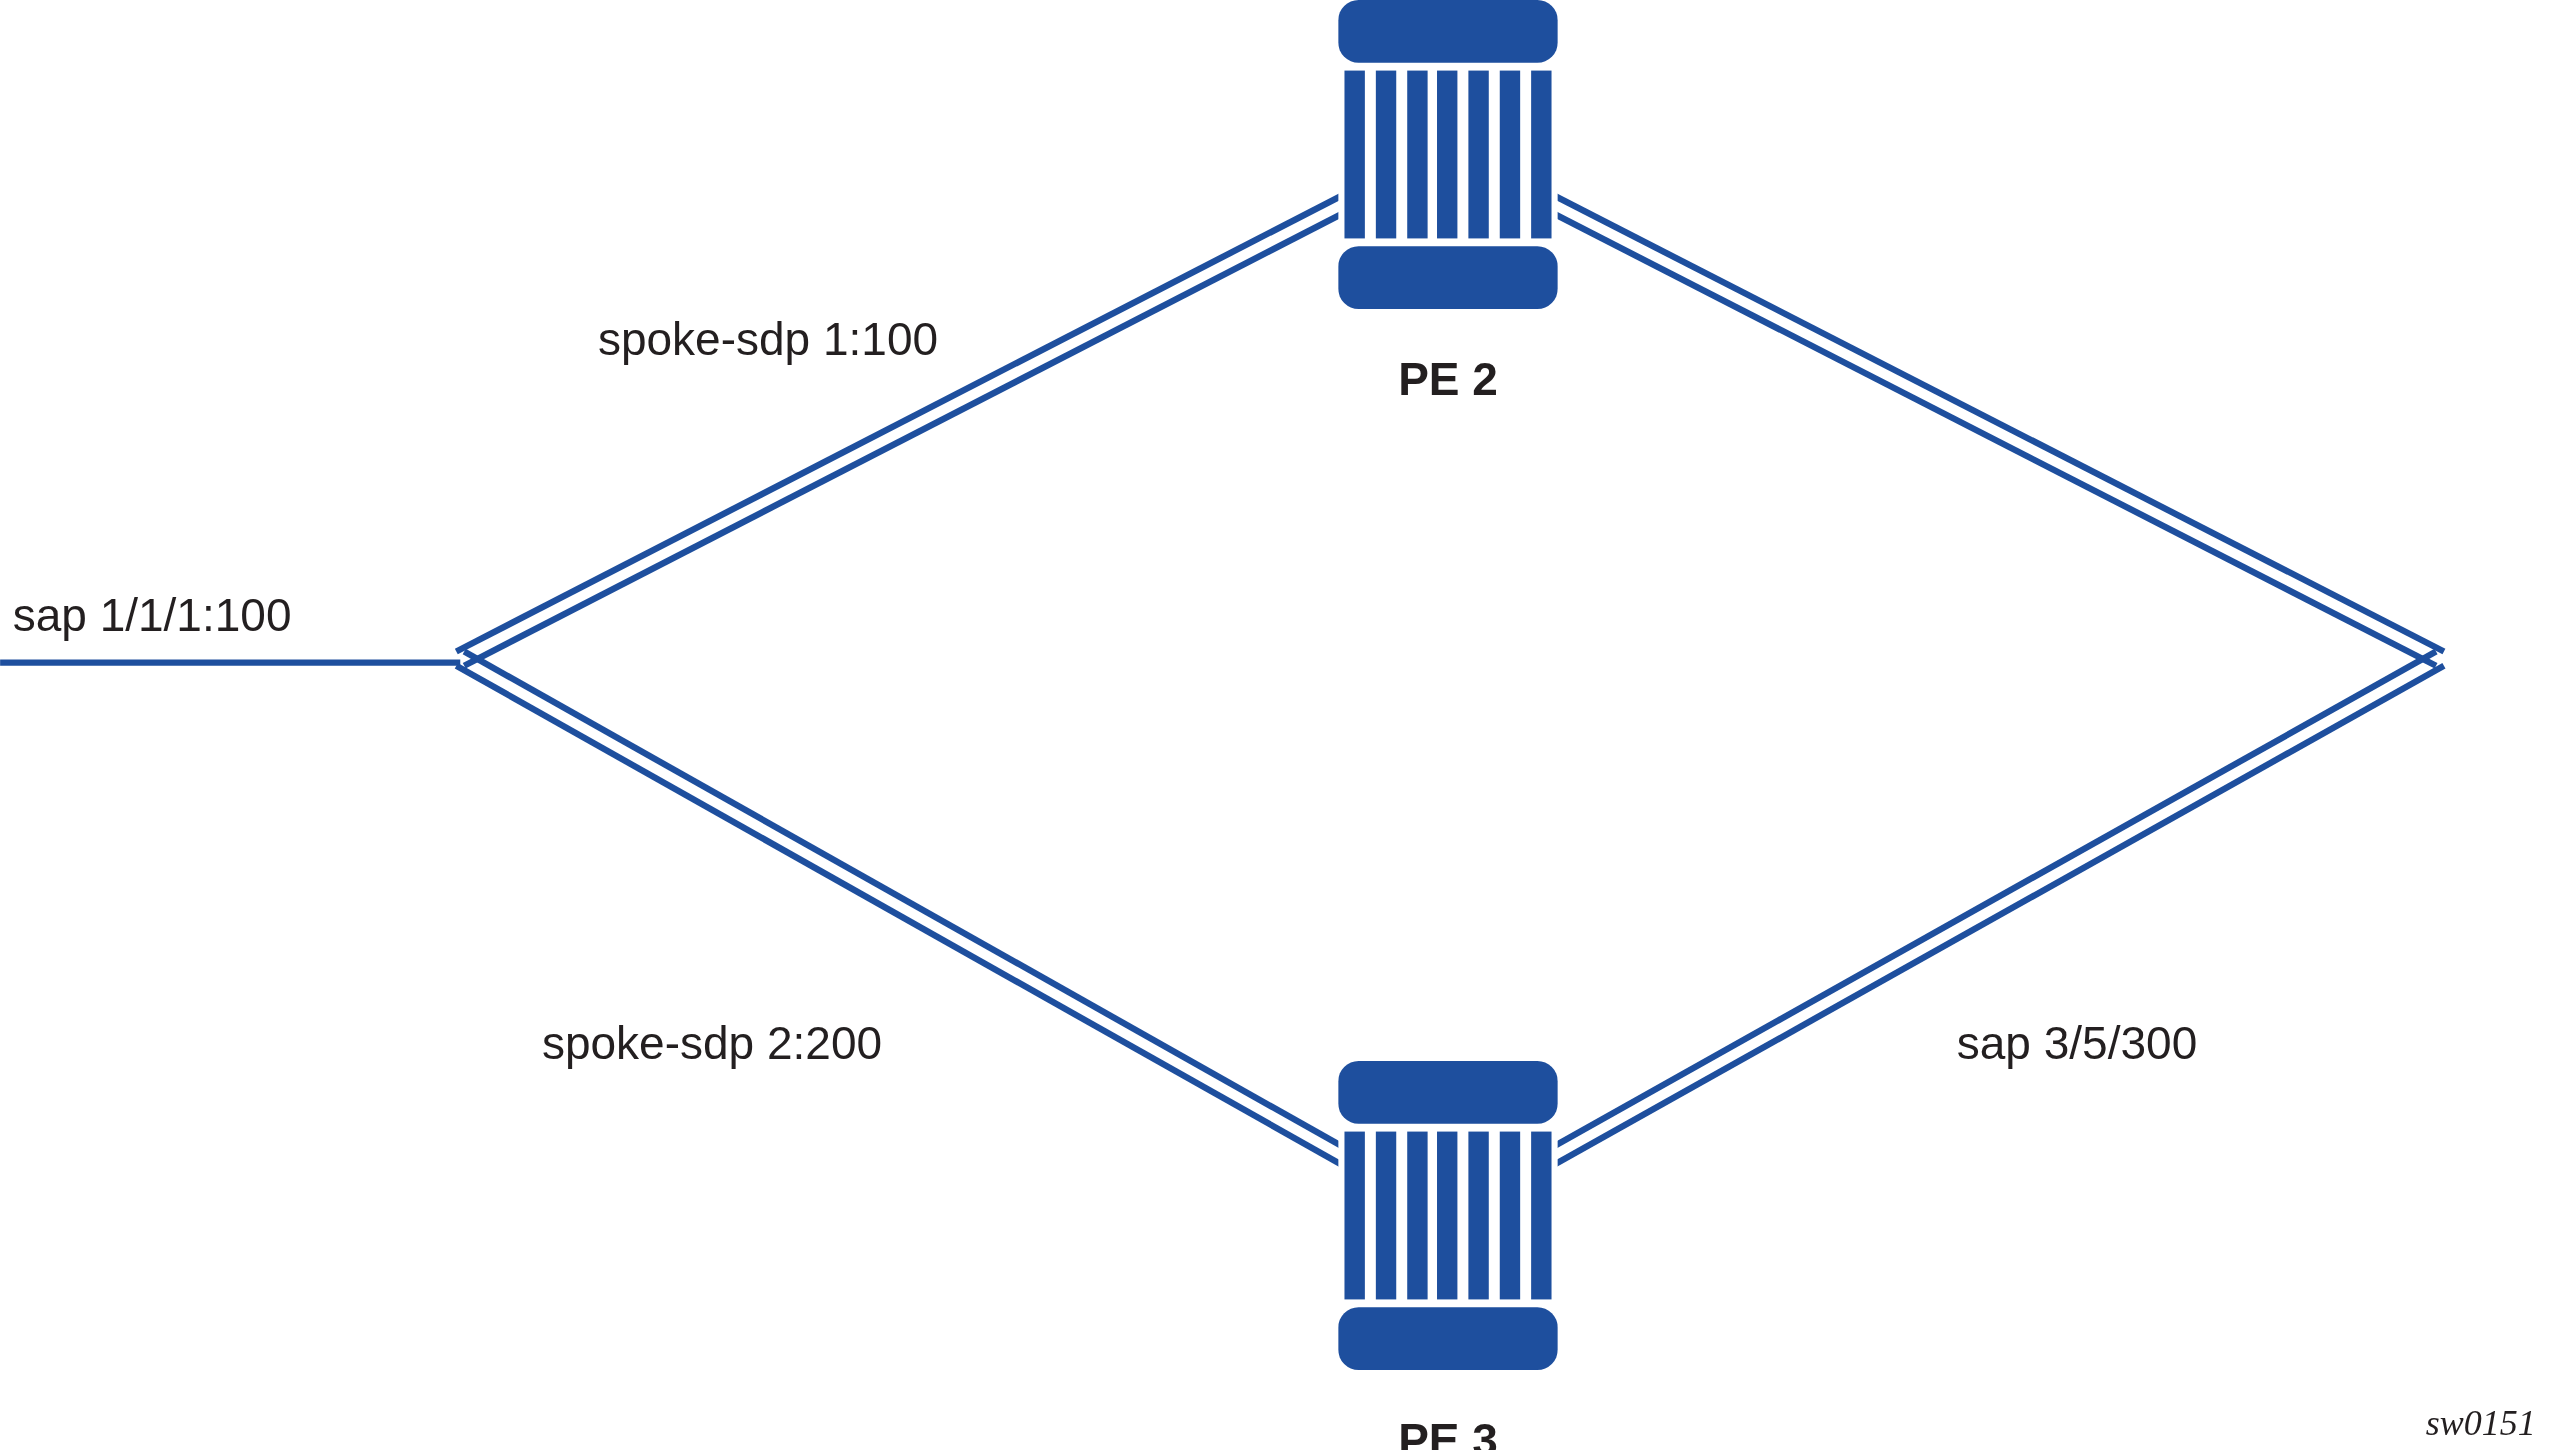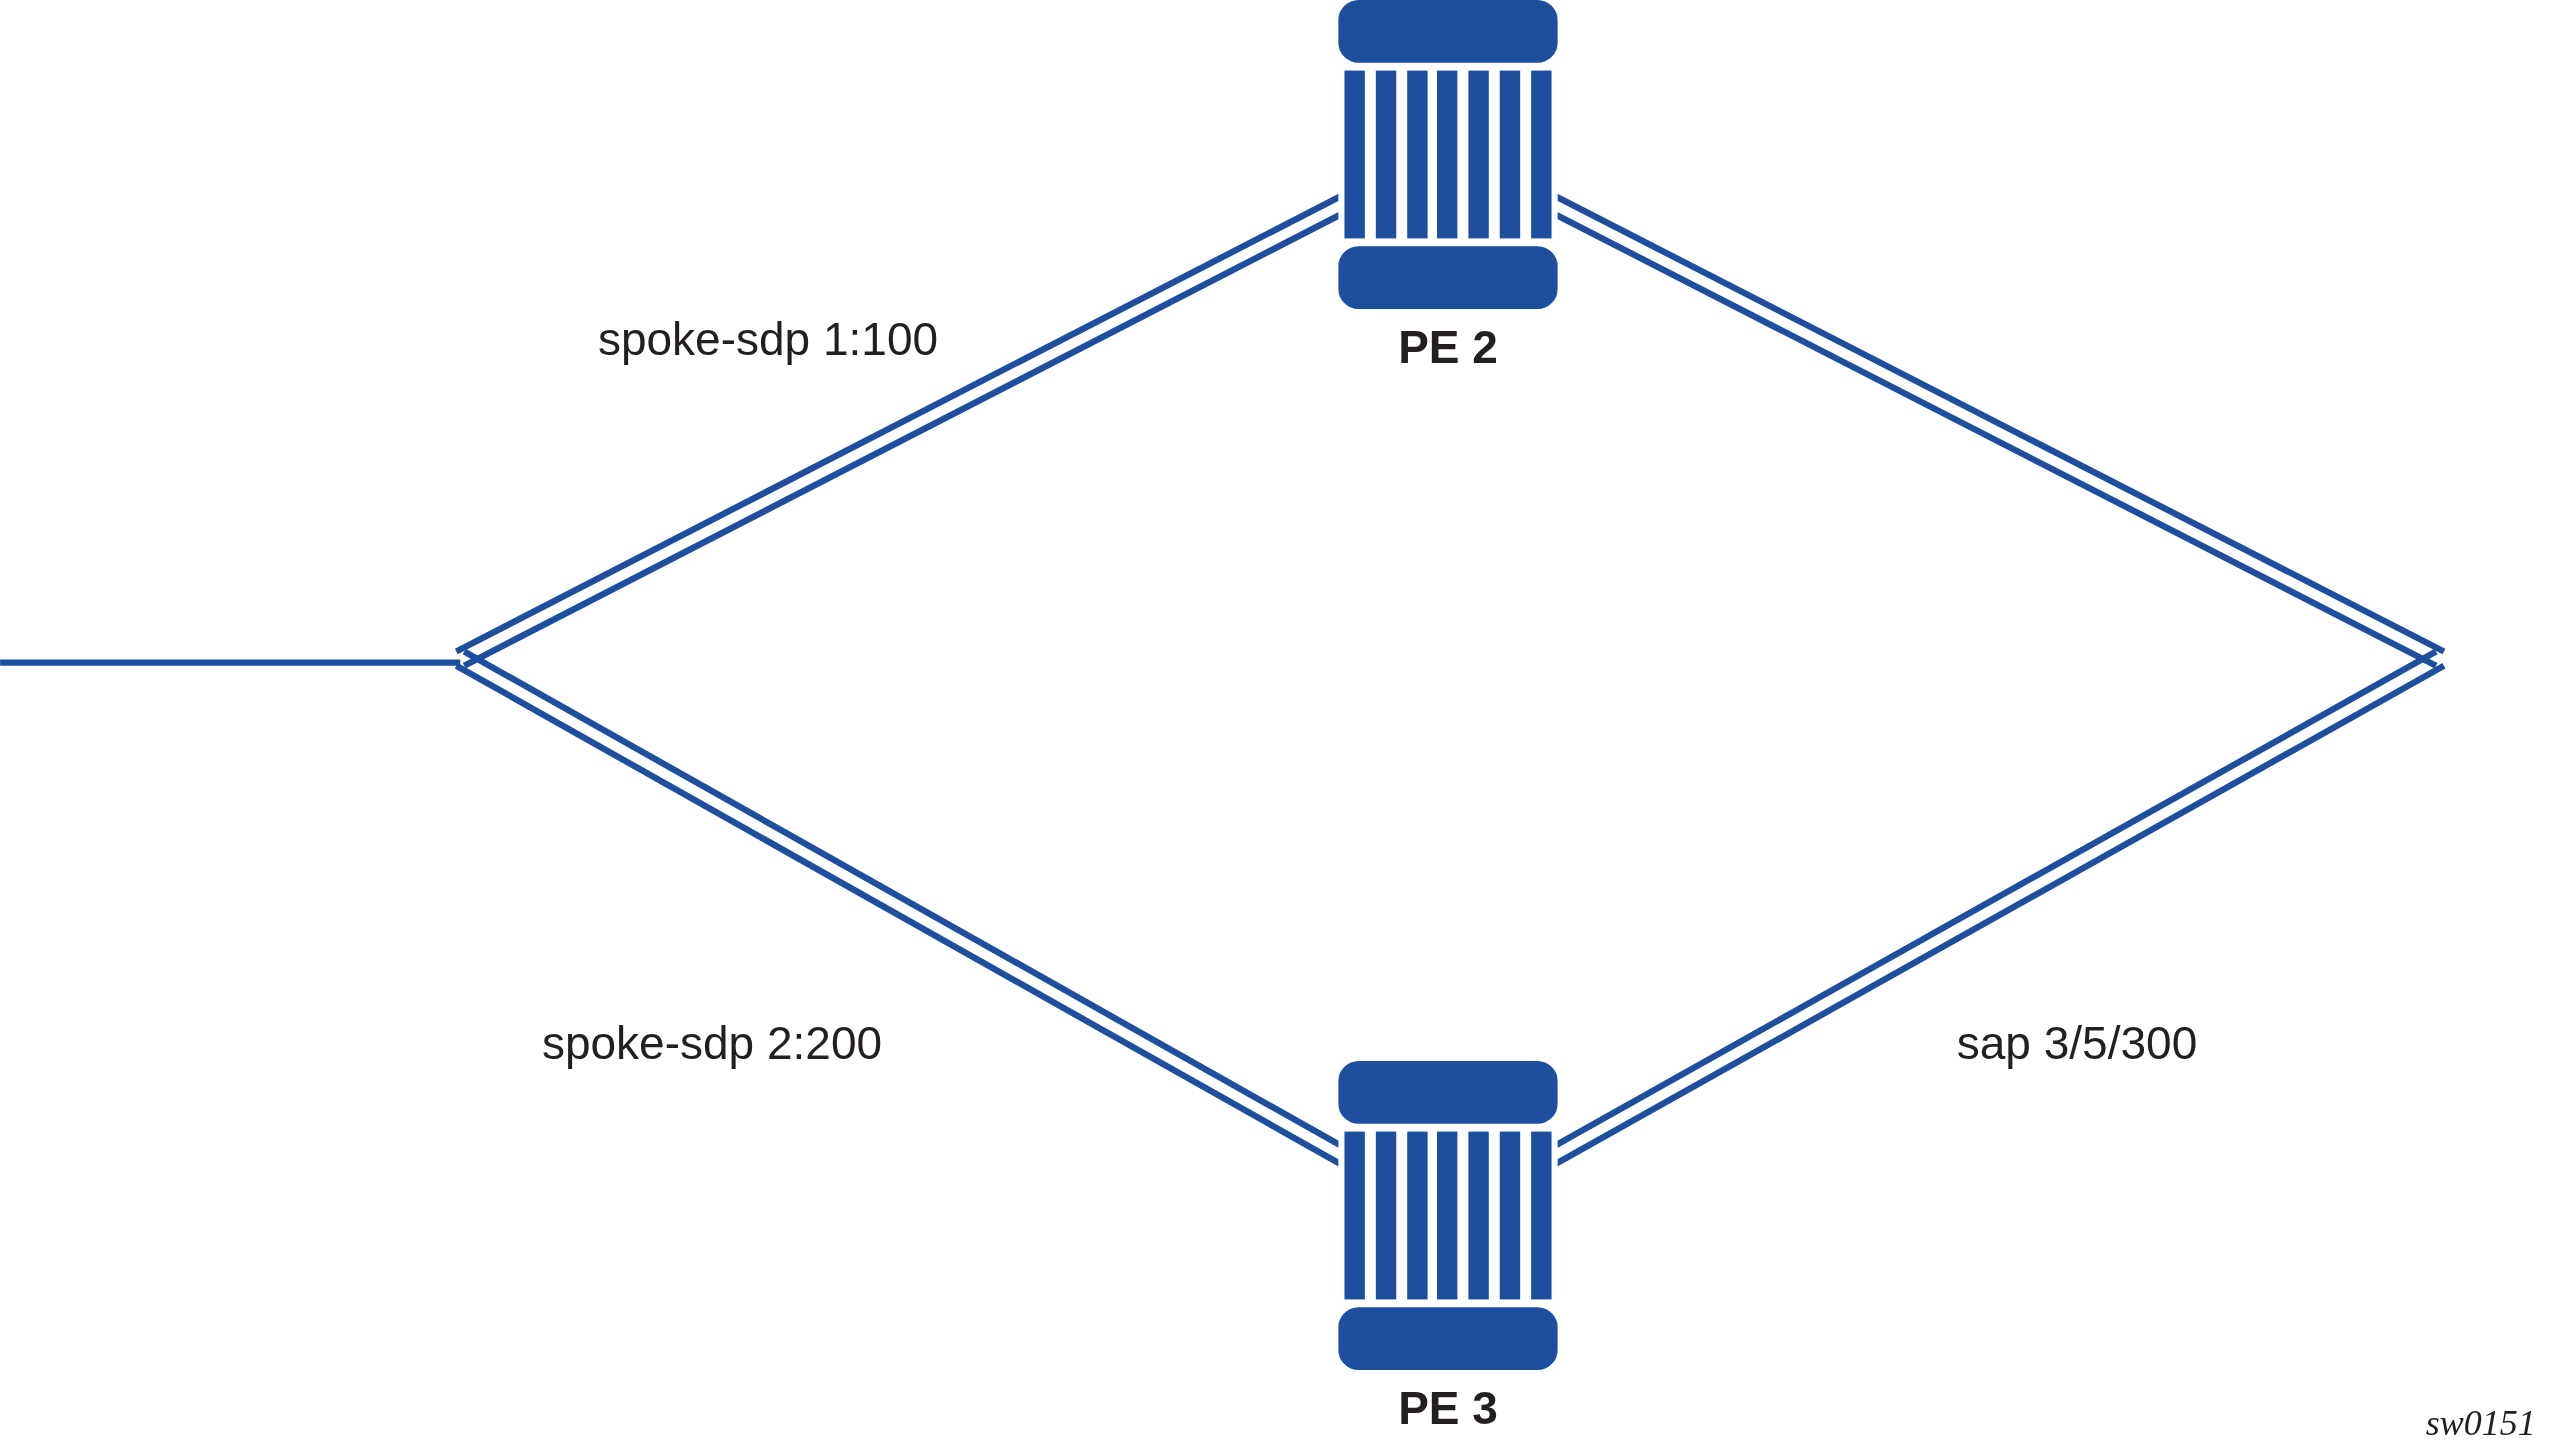--- a/index.html
+++ b/index.html
@@ -30,20 +30,21 @@
     stroke-width:8;
     fill:none;
   }
   .node{
     position:absolute;
     z-index:2;
     display:flex;
     flex-direction:column;
     align-items:center;
     width:220px;
+    gap:32px;
   }
   .router-icon{
     width:220px;
     height:309px;
     display:block;
   }
   .icon-back{fill:#ffffff;}
   .icon-blue{fill:var(--node-blue);}
   .node-label{
     margin-top:12.7px;
@@ -128,20 +129,21 @@
   </div>
 
   <div class="node" style="left:1338px; top:1061px;">
     <svg class="router-icon" viewBox="0 0 140 197">
       <use href="#router-symbol"></use>
     </svg>
     <div class="node-label">PE 3</div>
   </div>
 
 
+  <div class="edge-label" style="left:12.7px; top:588px;">sap 1/1/1:100</div>
   <div class="edge-label centered" style="left:768px; top:312px;">spoke-sdp 1:100</div>
   <div class="edge-label centered" style="left:712px; top:1016px;">spoke-sdp 2:200</div>
   <div class="edge-label centered" style="left:2077px; top:1016px;">sap 3/5/300</div>
 
   <div class="watermark">sw0151</div>
 
 </div>
 
 
 </body></html>

